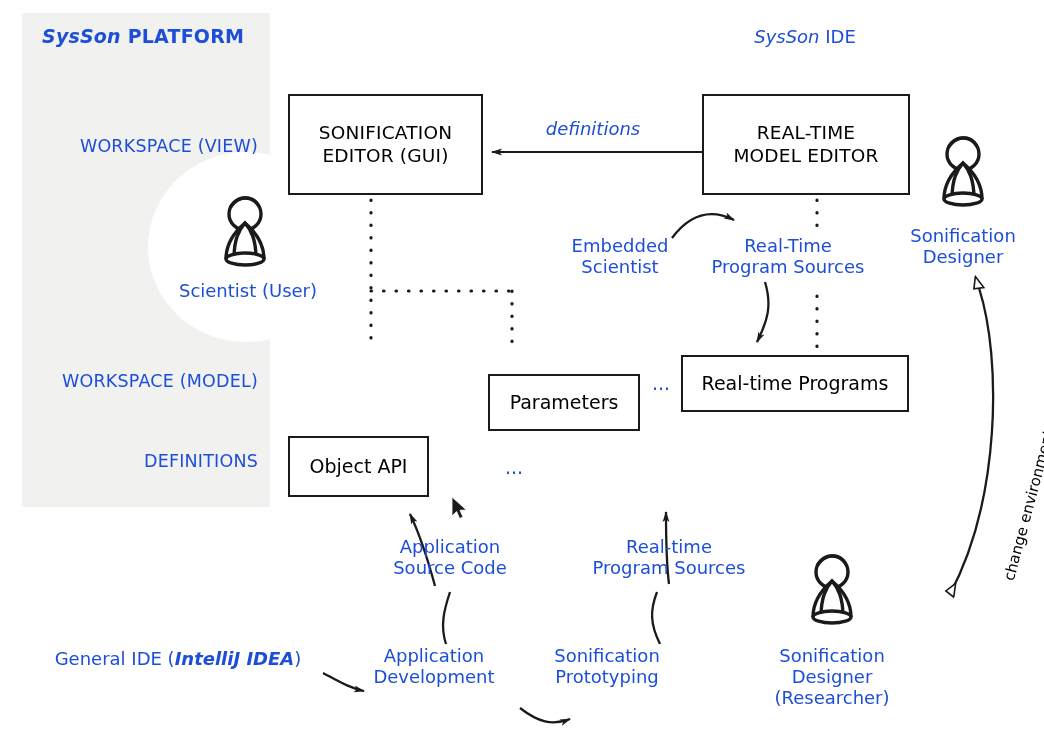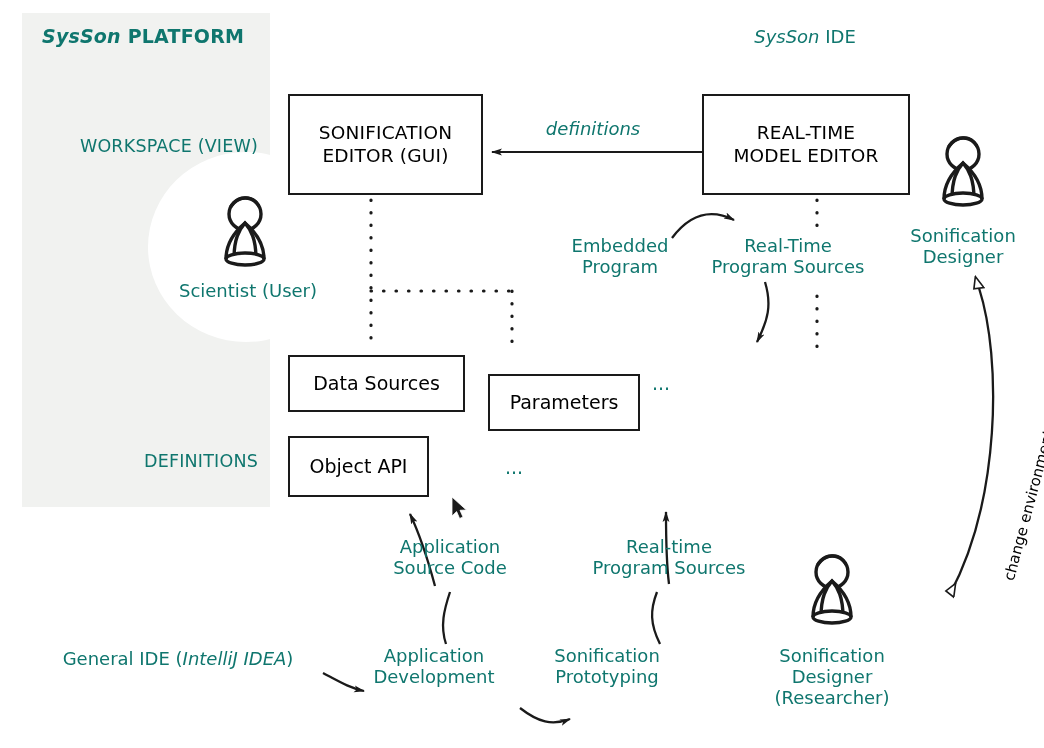--- a/index.html
+++ b/index.html
@@ -21,21 +21,21 @@
     left: 0;
     top: 0;
     width: 1044px;
     height: 748px;
     pointer-events: none;
   }
   .txt {
     position: absolute;
     white-space: pre;
     line-height: 1.18;
-    color: #0f766e;
+    color: #1d4ed8;
   }
   .c { text-align: center; transform: translateX(-50%); }
   .r { transform: translateX(-100%); }
   .l { text-align: left; }
 
   .platform-title {
     font-size: 19px;
     font-weight: bold;
     letter-spacing: 0.2px;
   }
@@ -190,65 +190,66 @@
     <g transform="translate(452,497)">
       <path d="M0,0 L0,19 L4.6,14.6 L7.6,21.5 L11,20 L8,13.3 L14.4,13 Z" fill="#1a1a1a" stroke="#ffffff" stroke-width="0.8"></path>
     </g>
   </svg>
 
   <div class="txt platform-title l" style="left:42px; top:25px;"><span class="ital">SysSon</span><span> PLATFORM</span></div>
 
   <div class="txt ide-title c" style="left:805px; top:26px;"><span class="ital">SysSon</span><span> IDE</span></div>
 
   <div class="txt row-label r" style="left:258px; top:136px;">WORKSPACE (VIEW)</div>
+  <div class="txt row-label r" style="left:258px; top:371px;">WORKSPACE (MODEL)</div>
   <div class="txt row-label r" style="left:258px; top:451px;">DEFINITIONS</div>
 
   <div class="box box-caps" style="left:288px; top:94px; width:195px; height:101px;">
     <span><span>SONIFICATION</span><br><span>EDITOR (GUI)</span></span>
   </div>
 
   <div class="box box-caps" style="left:702px; top:94px; width:208px; height:101px;">
     <span><span>REAL-TIME</span><br><span>MODEL EDITOR</span></span>
   </div>
 
-  <div class="box box-norm" style="left:288px; top:355px; width:177px; height:57px;">
-    <span>Data Sources</span>
-  </div>
 
   <div class="box box-norm" style="left:488px; top:374px; width:152px; height:57px;">
     <span>Parameters</span>
   </div>
 
   <div class="txt ellipsis c" style="left:661px; top:372px;">...</div>
 
+  <div class="box box-norm" style="left:681px; top:355px; width:228px; height:57px;">
+    <span>Real-time Programs</span>
+  </div>
 
   <div class="box box-norm" style="left:288px; top:436px; width:141px; height:61px;">
     <span>Object API</span>
   </div>
 
   <div class="txt ellipsis c" style="left:514px; top:456px;">...</div>
 
 
   <div class="txt edge-label it c" style="left:593px; top:118px;">definitions</div>
 
-  <div class="txt edge-label c" style="left:620px; top:235px;"><span>Embedded</span><br><span>Program</span></div>
+  <div class="txt edge-label c" style="left:620px; top:235px;"><span>Embedded</span><br><span>Scientist</span></div>
 
   <div class="txt edge-label c" style="left:788px; top:235px;"><span>Real-Time</span><br><span>Program Sources</span></div>
 
   <div class="txt edge-label c" style="left:450px; top:536px;"><span>Application</span><br><span>Source Code</span></div>
 
   <div class="txt edge-label c" style="left:669px; top:536px;"><span>Real-time</span><br><span>Program Sources</span></div>
 
   <div class="rot-label" style="left:1000px; top:578px; transform: rotate(-75deg);">change environment</div>
 
   <div class="txt actor-caption c" style="left:248px; top:280px;">Scientist (User)</div>
 
   <div class="txt actor-caption c" style="left:963px; top:225px;"><span>Sonification</span><br><span>Designer</span></div>
 
   <div class="txt actor-caption c" style="left:832px; top:645px;"><span>Sonification</span><br><span>Designer</span><br><span>(Researcher)</span></div>
 
-  <div class="txt edge-label c" style="left:178px; top:648px;"><span>General IDE (</span><span style="font-style:italic;">IntelliJ IDEA</span><span>)</span></div>
+  <div class="txt edge-label c" style="left:178px; top:648px;"><span>General IDE (</span><span style="font-style:italic;font-weight:bold;">IntelliJ IDEA</span><span>)</span></div>
 
   <div class="txt edge-label c" style="left:434px; top:645px;"><span>Application</span><br><span>Development</span></div>
 
   <div class="txt edge-label c" style="left:607px; top:645px;"><span>Sonification</span><br><span>Prototyping</span></div>
 
 </div>
 
 </body></html>

